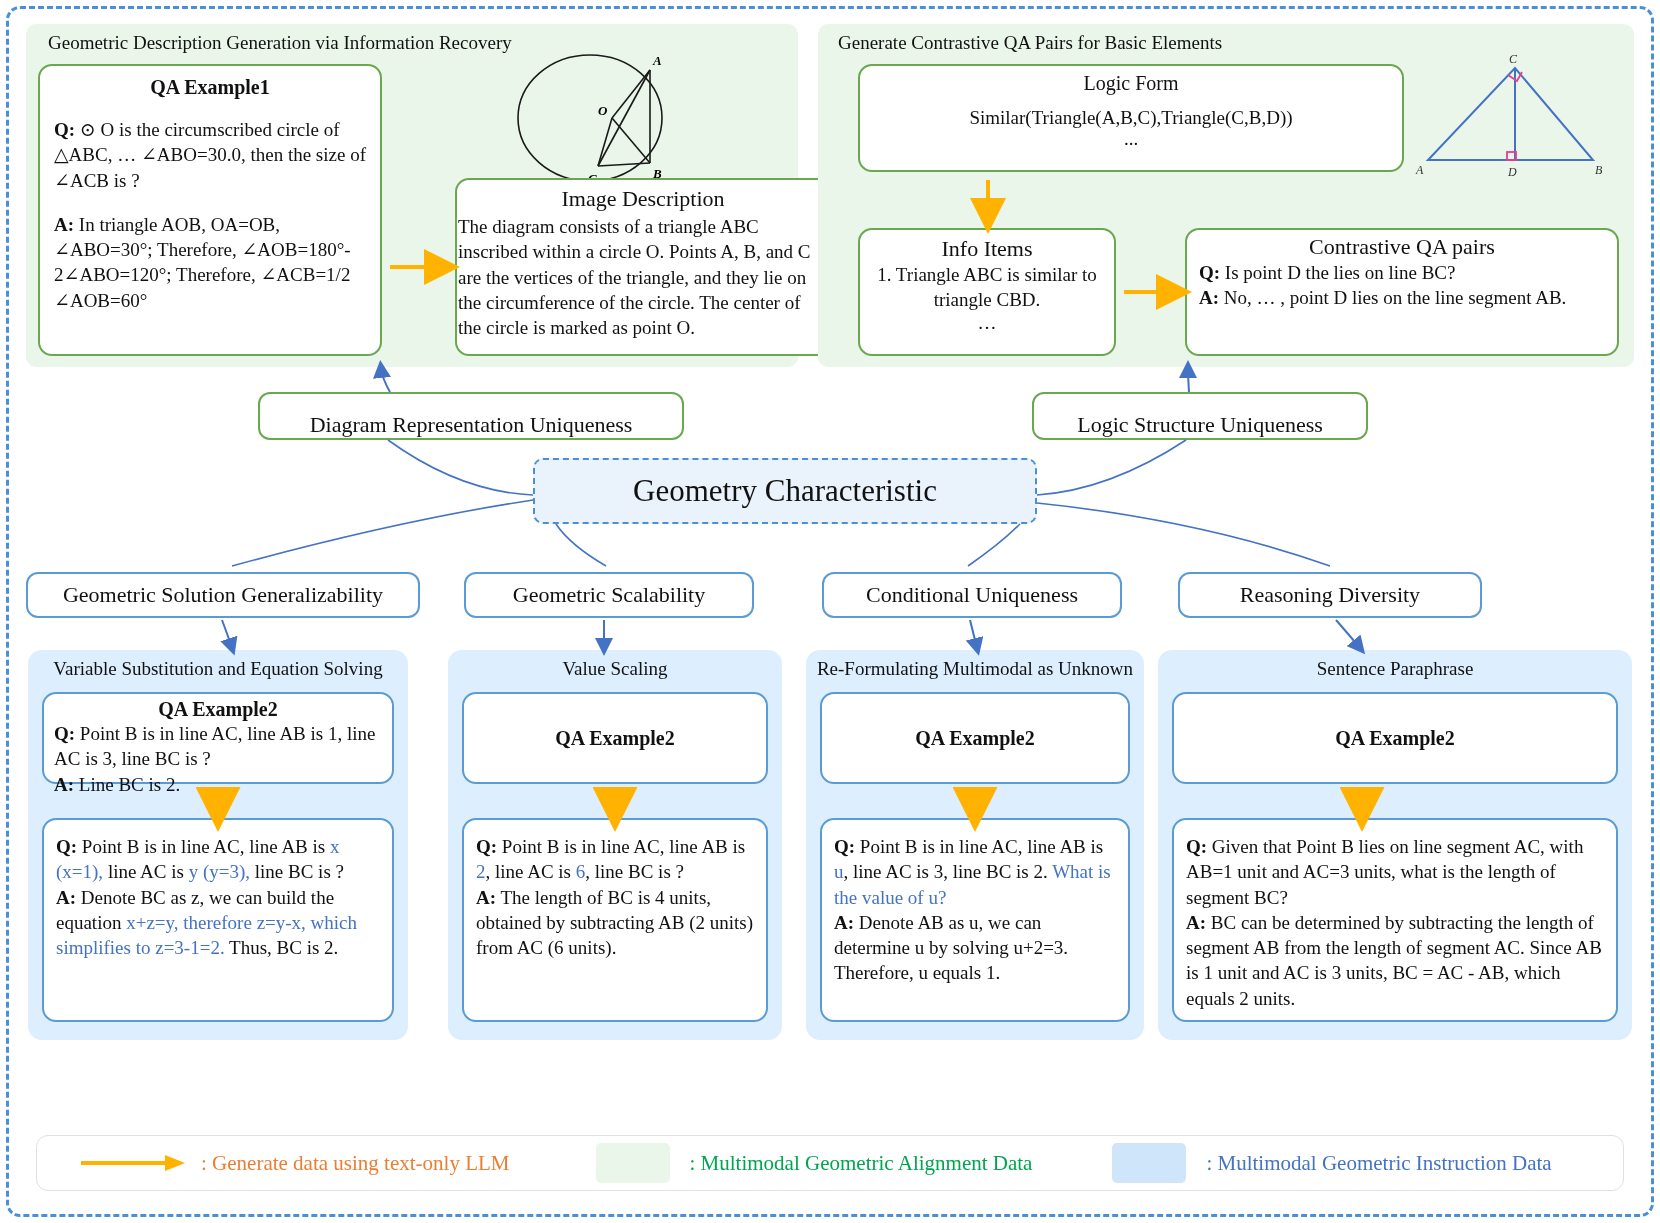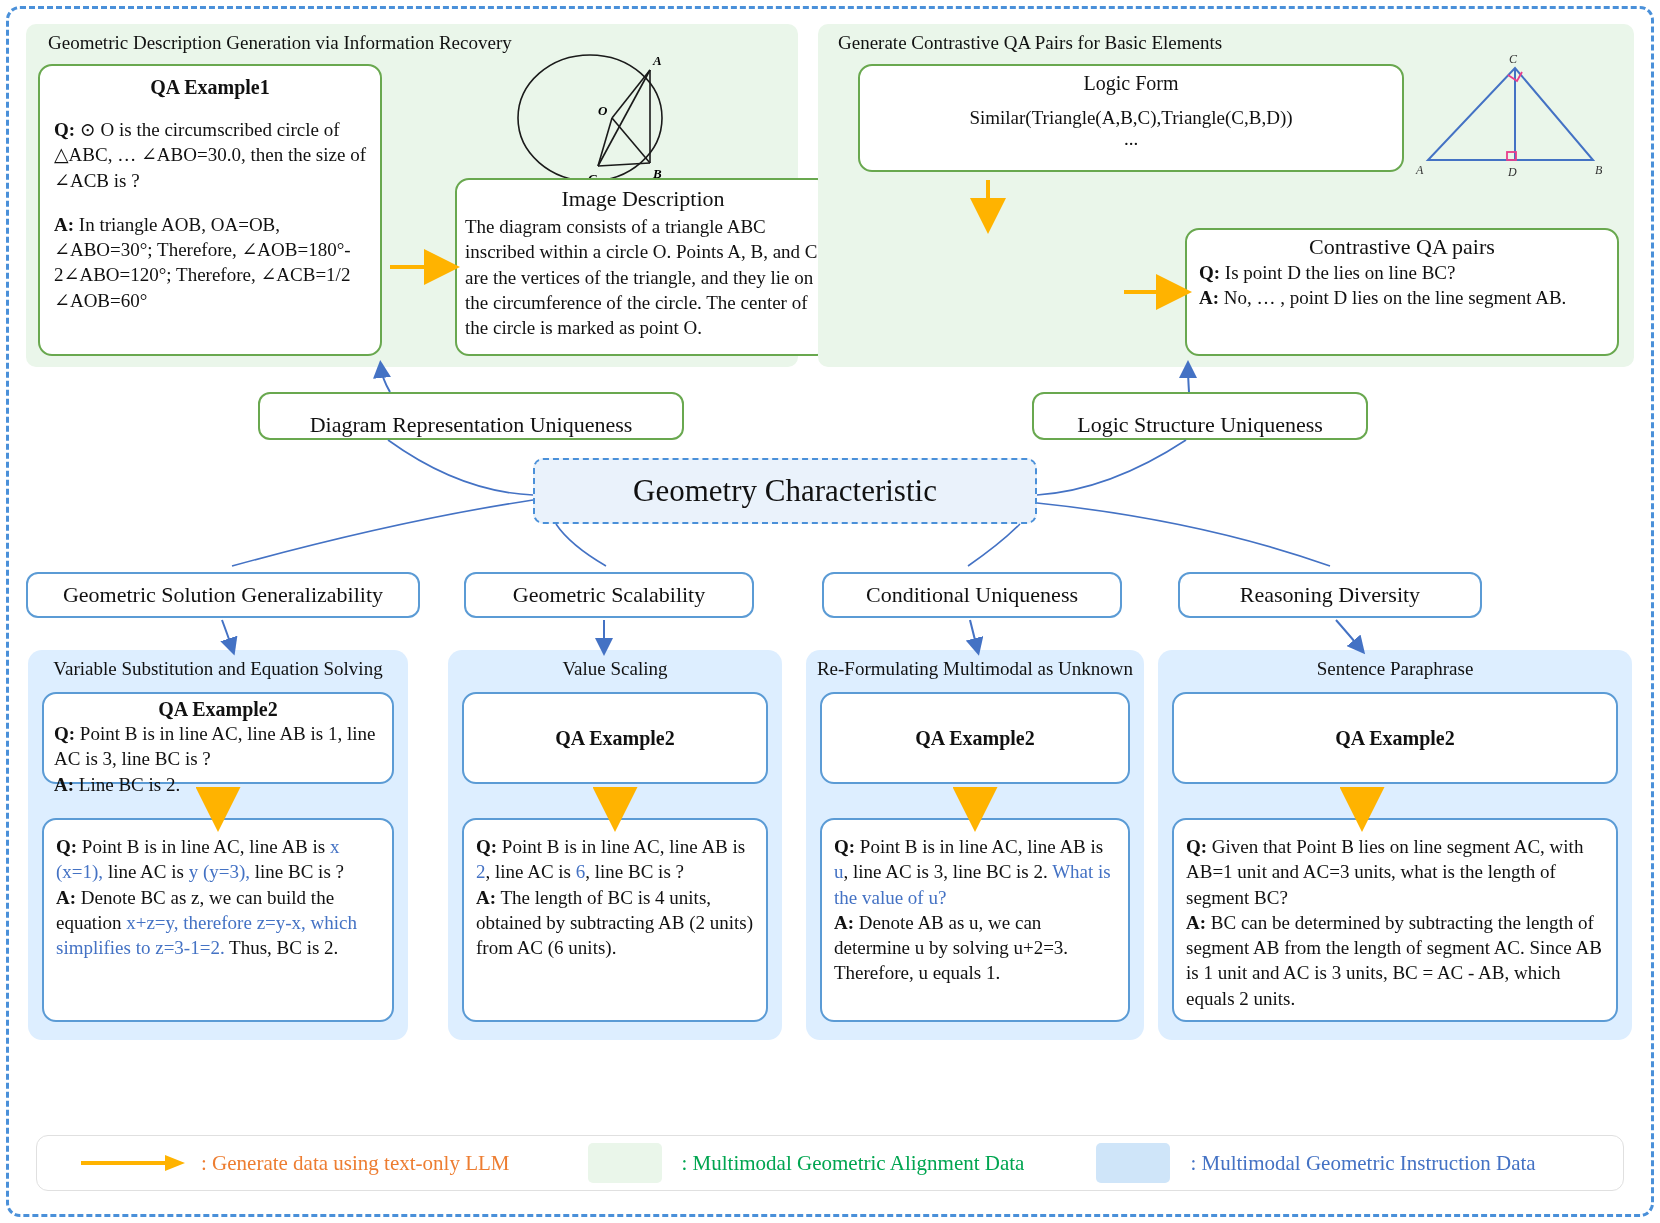--- a/index.html
+++ b/index.html
@@ -106,20 +106,21 @@
   .blue-ink { color: #4472c4; }
 
   
   .legend {
     background: #ffffff;
     border: 1.5px solid #e0e0e0;
     border-radius: 12px;
     display: flex;
     align-items: center;
     box-sizing: border-box;
+    gap: 8px;
   }
   .legend-label {
     font-size: 21px;
     white-space: nowrap;
   }
   .swatch {
     width: 74px;
     height: 40px;
     border-radius: 5px;
   }
@@ -158,21 +159,21 @@
       <line x1="114" y1="70" x2="100" y2="118" stroke="#1a1a1a" stroke-width="1.6"></line>
       <line x1="114" y1="70" x2="152" y2="115" stroke="#1a1a1a" stroke-width="1.6"></line>
       <line x1="100" y1="118" x2="152" y2="115" stroke="#1a1a1a" stroke-width="1.6"></line>
       <text x="155" y="17" font-size="13" font-style="italic" font-weight="bold" font-family="'Liberation Serif',serif">A</text>
       <text x="100" y="67" font-size="13" font-style="italic" font-weight="bold" font-family="'Liberation Serif',serif">O</text>
       <text x="90" y="135" font-size="13" font-style="italic" font-weight="bold" font-family="'Liberation Serif',serif">C</text>
       <text x="155" y="130" font-size="13" font-style="italic" font-weight="bold" font-family="'Liberation Serif',serif">B</text>
     </svg>
   </div>
 
-  <div class="abs green-box" style="left:455px; top:178px; width:376px; height:178px; padding:6px 8px;">
+  <div class="abs green-box" style="left:455px; top:178px; width:376px; height:178px; padding:6px 1px;">
     <div class="boxtitle">Image Description</div>
     <div class="bodytext" style="margin-top:2px;">The diagram consists of  a triangle ABC inscribed within a circle O. Points A, B, and C are the vertices of the triangle, and they lie on the circumference of the circle. The center of the circle is marked as point O.</div>
   </div>
 
   <div class="abs green-panel" style="left:818px; top:24px; width:816px; height:343px;"></div>
 
   <div class="abs panel-title left-al" style="left:838px; top:32px; width:780px;">Generate Contrastive QA Pairs for Basic Elements</div>
 
   <div class="abs green-box" style="left:858px; top:64px; width:546px; height:108px; padding:6px 12px;">
     <div class="boxtitle" style="font-size:20px;">Logic Form</div>
@@ -186,20 +187,25 @@
       <line x1="105" y1="20" x2="105" y2="112" stroke="#4472c4" stroke-width="2"></line>
       <rect x="97" y="104" width="9" height="8" fill="none" stroke="#e83e8c" stroke-width="1.8"></rect>
       <path d="M 98 27 L 107 33 L 112 24" fill="none" stroke="#e83e8c" stroke-width="1.8"></path>
       <text x="99" y="15" font-size="12" font-style="italic" fill="#333" font-family="'Liberation Serif',serif">C</text>
       <text x="6" y="126" font-size="12" font-style="italic" fill="#333" font-family="'Liberation Serif',serif">A</text>
       <text x="98" y="128" font-size="12" font-style="italic" fill="#333" font-family="'Liberation Serif',serif">D</text>
       <text x="185" y="126" font-size="12" font-style="italic" fill="#333" font-family="'Liberation Serif',serif">B</text>
     </svg>
   </div>
 
+  <div class="abs green-box" style="left:858px; top:228px; width:258px; height:128px; padding:6px 10px;">
+    <div class="boxtitle">Info Items</div>
+    <div class="bodytext" style="text-align:center;">1. Triangle ABC is similar to triangle CBD.</div>
+    <div class="bodytext" style="text-align:center; line-height:1;">…</div>
+  </div>
 
   <div class="abs green-box" style="left:1185px; top:228px; width:434px; height:128px; padding:4px 12px;">
     <div class="boxtitle">Contrastive  QA pairs</div>
     <div class="bodytext">
       <b>Q:</b><span> Is point D the lies on line BC?</span>
     </div>
     <div class="bodytext">
       <b>A:</b><span> No, … , point D lies on the line segment AB.</span>
     </div>
   </div>

